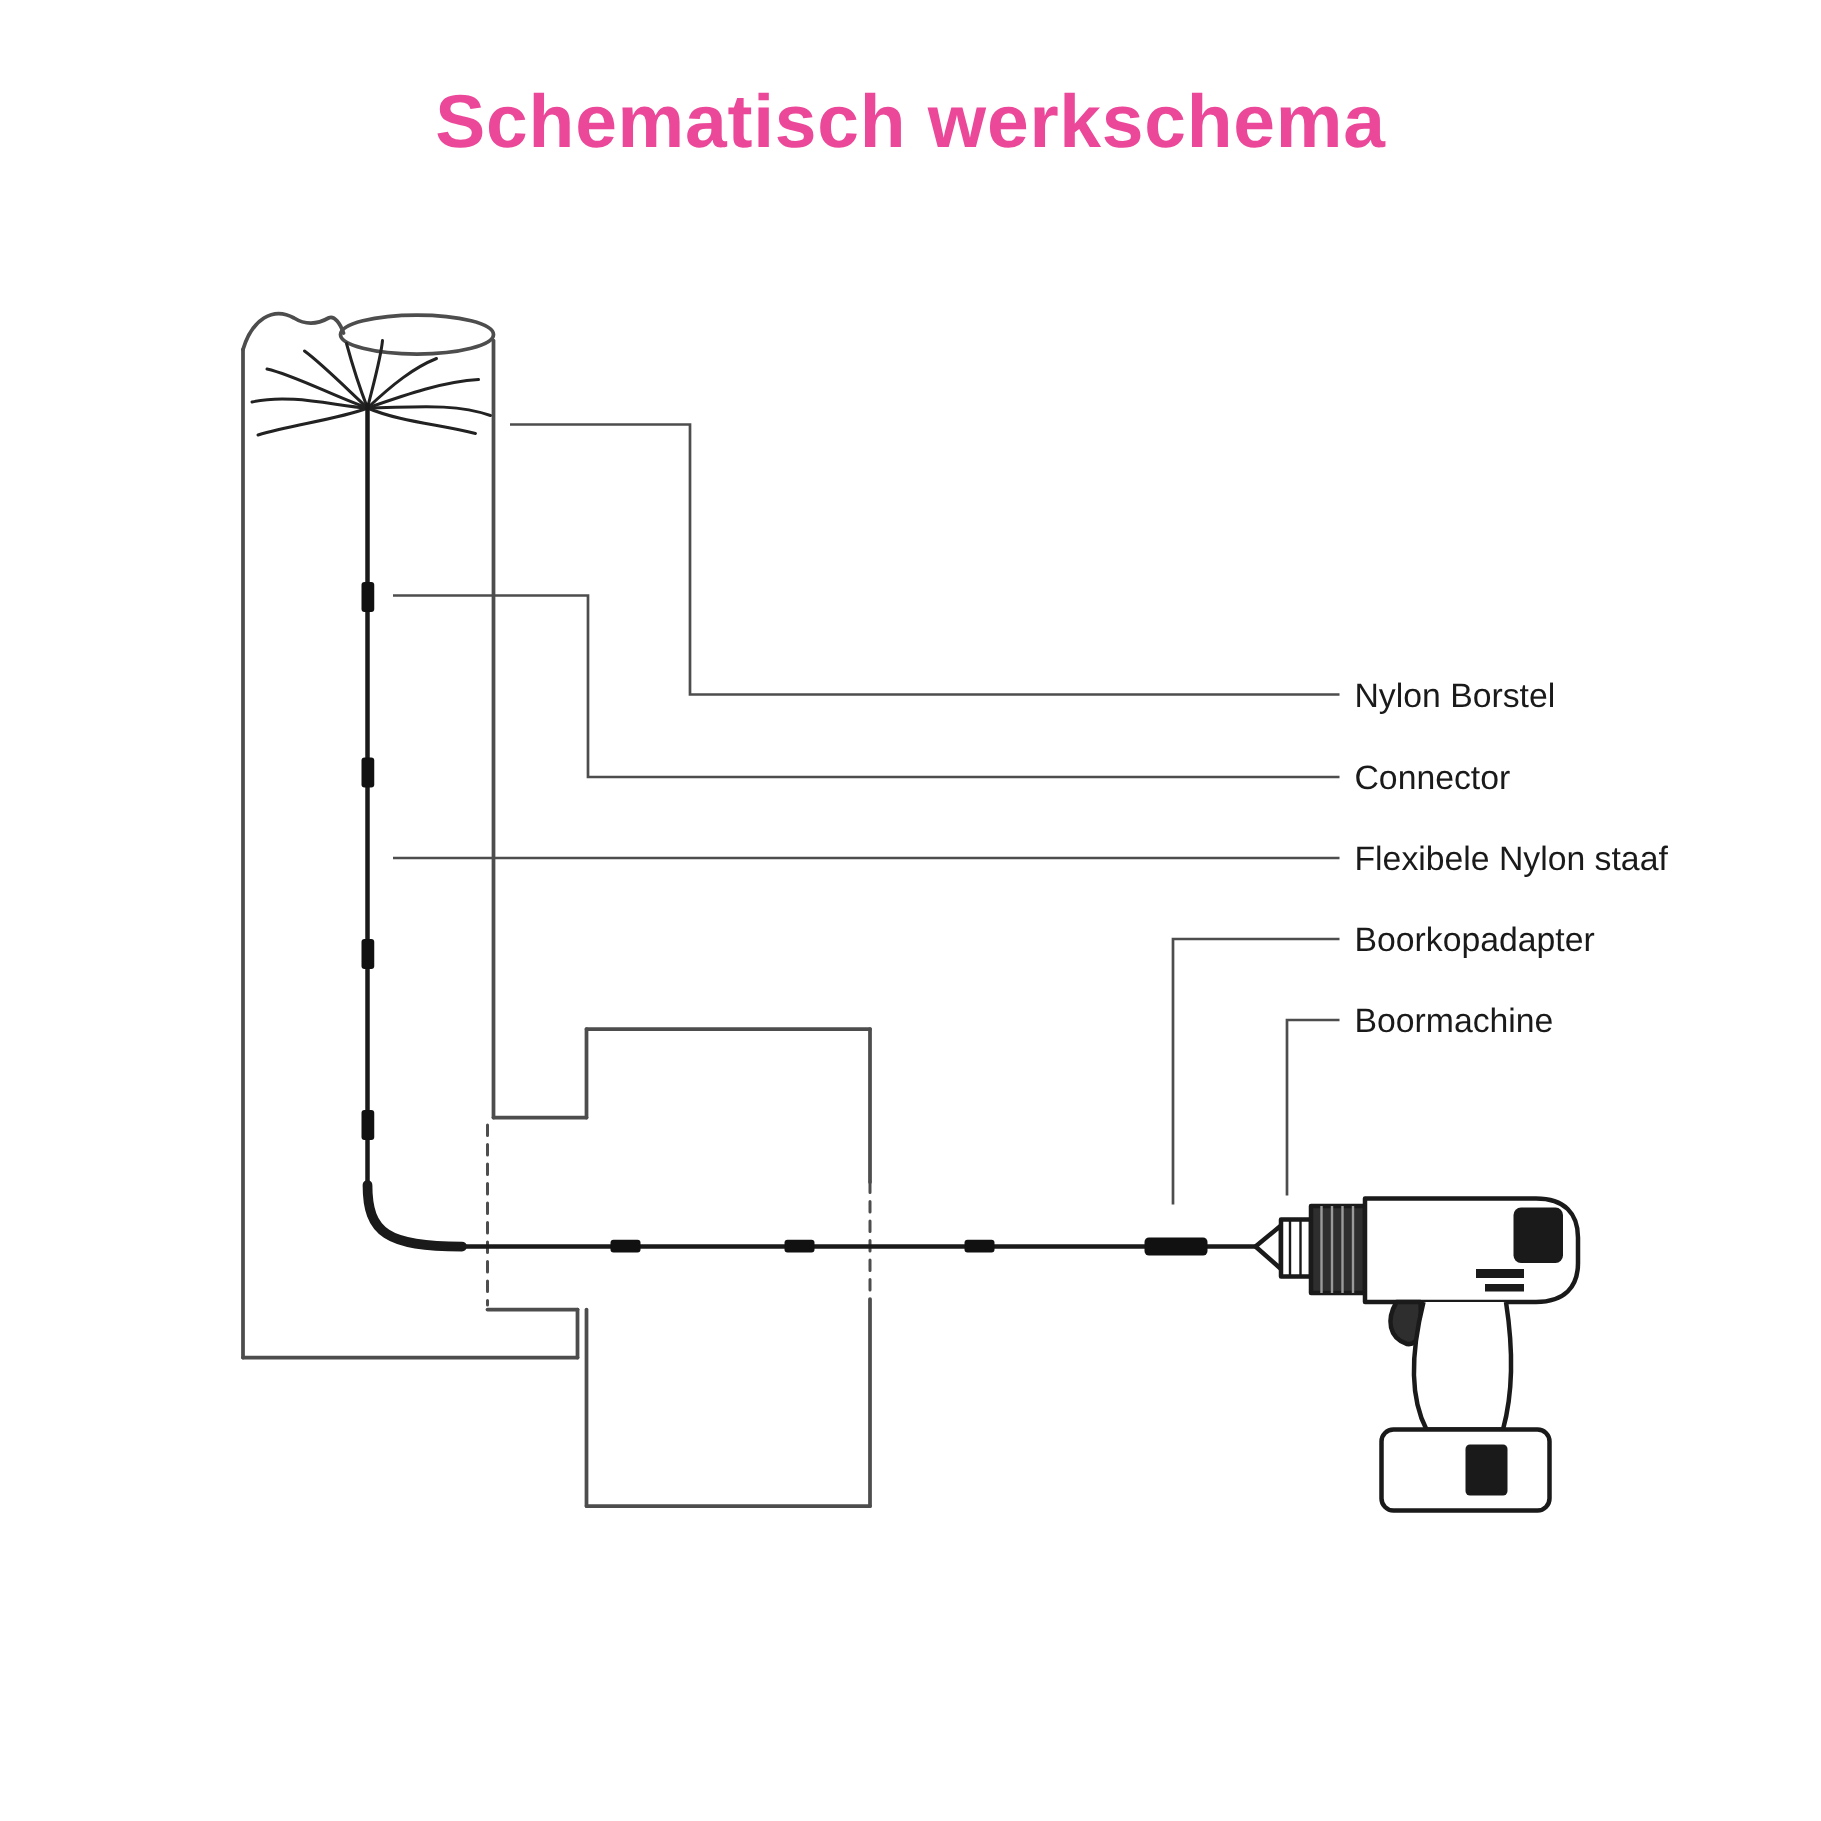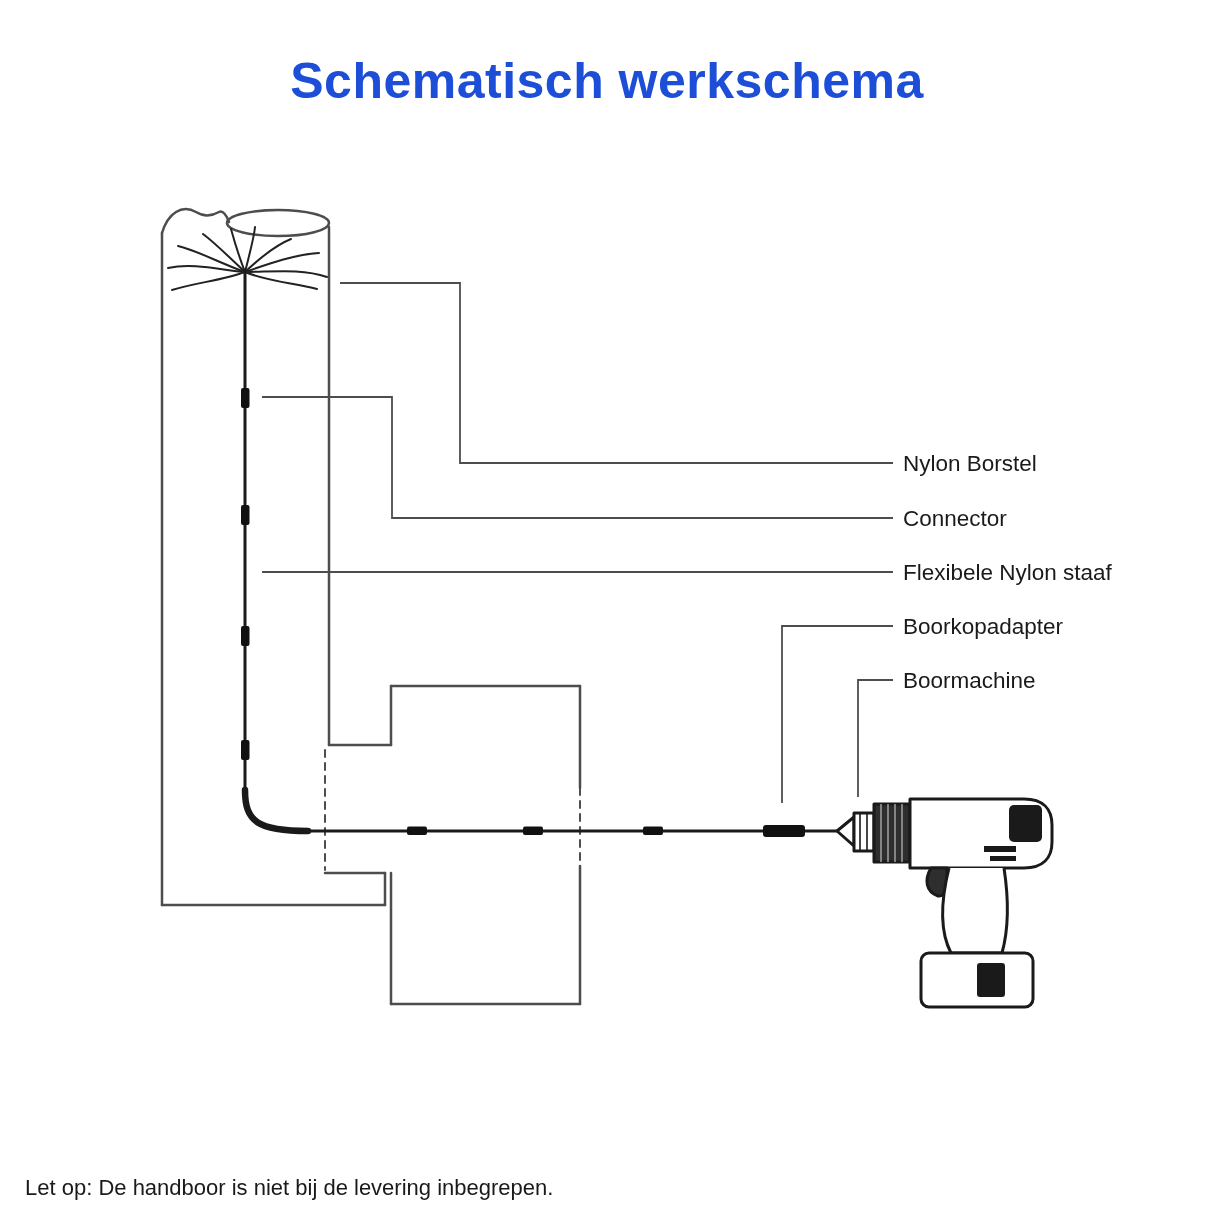--- a/index.html
+++ b/index.html
@@ -4,21 +4,21 @@
 <style>
   html, body { margin: 0; padding: 0; background: #ffffff; }
   .page {
     position: relative; width: 1214px; height: 1214px;
     background: #ffffff; overflow: hidden;
     font-family: "Liberation Sans", "DejaVu Sans", sans-serif;
   }
   .title {
     position: absolute; top: 52px; left: 0; width: 100%;
     margin: 0; text-align: center;
-    font-size: 50px; font-weight: bold; color: #1d4ed8; letter-spacing: 0.5px;
+    font-size: 50px; font-weight: bold; color: #ec4899; letter-spacing: 0.5px;
   }
   .diagram-svg { position: absolute; left: 0; top: 0; width: 1214px; height: 1214px; display: block; }
   .svg-label { font-family: "Liberation Sans", "DejaVu Sans", sans-serif; font-size: 22.5px; fill: #1a1a1a; }
   .footnote {
     position: absolute; left: 25px; bottom: 13px;
     font-size: 22px; color: #1a1a1a;
   }
 </style>
 </head>
 <body>
@@ -107,14 +107,13 @@
 
     <g>
       <text class="svg-label" x="903" y="471">Nylon Borstel</text>
       <text class="svg-label" x="903" y="526">Connector</text>
       <text class="svg-label" x="903" y="580">Flexibele Nylon staaf</text>
       <text class="svg-label" x="903" y="634">Boorkopadapter</text>
       <text class="svg-label" x="903" y="688">Boormachine</text>
     </g>
   </svg>
 
-  <div class="footnote">Let op: De handboor is niet bij de levering inbegrepen.</div>
 </div>
 
 </body></html>

